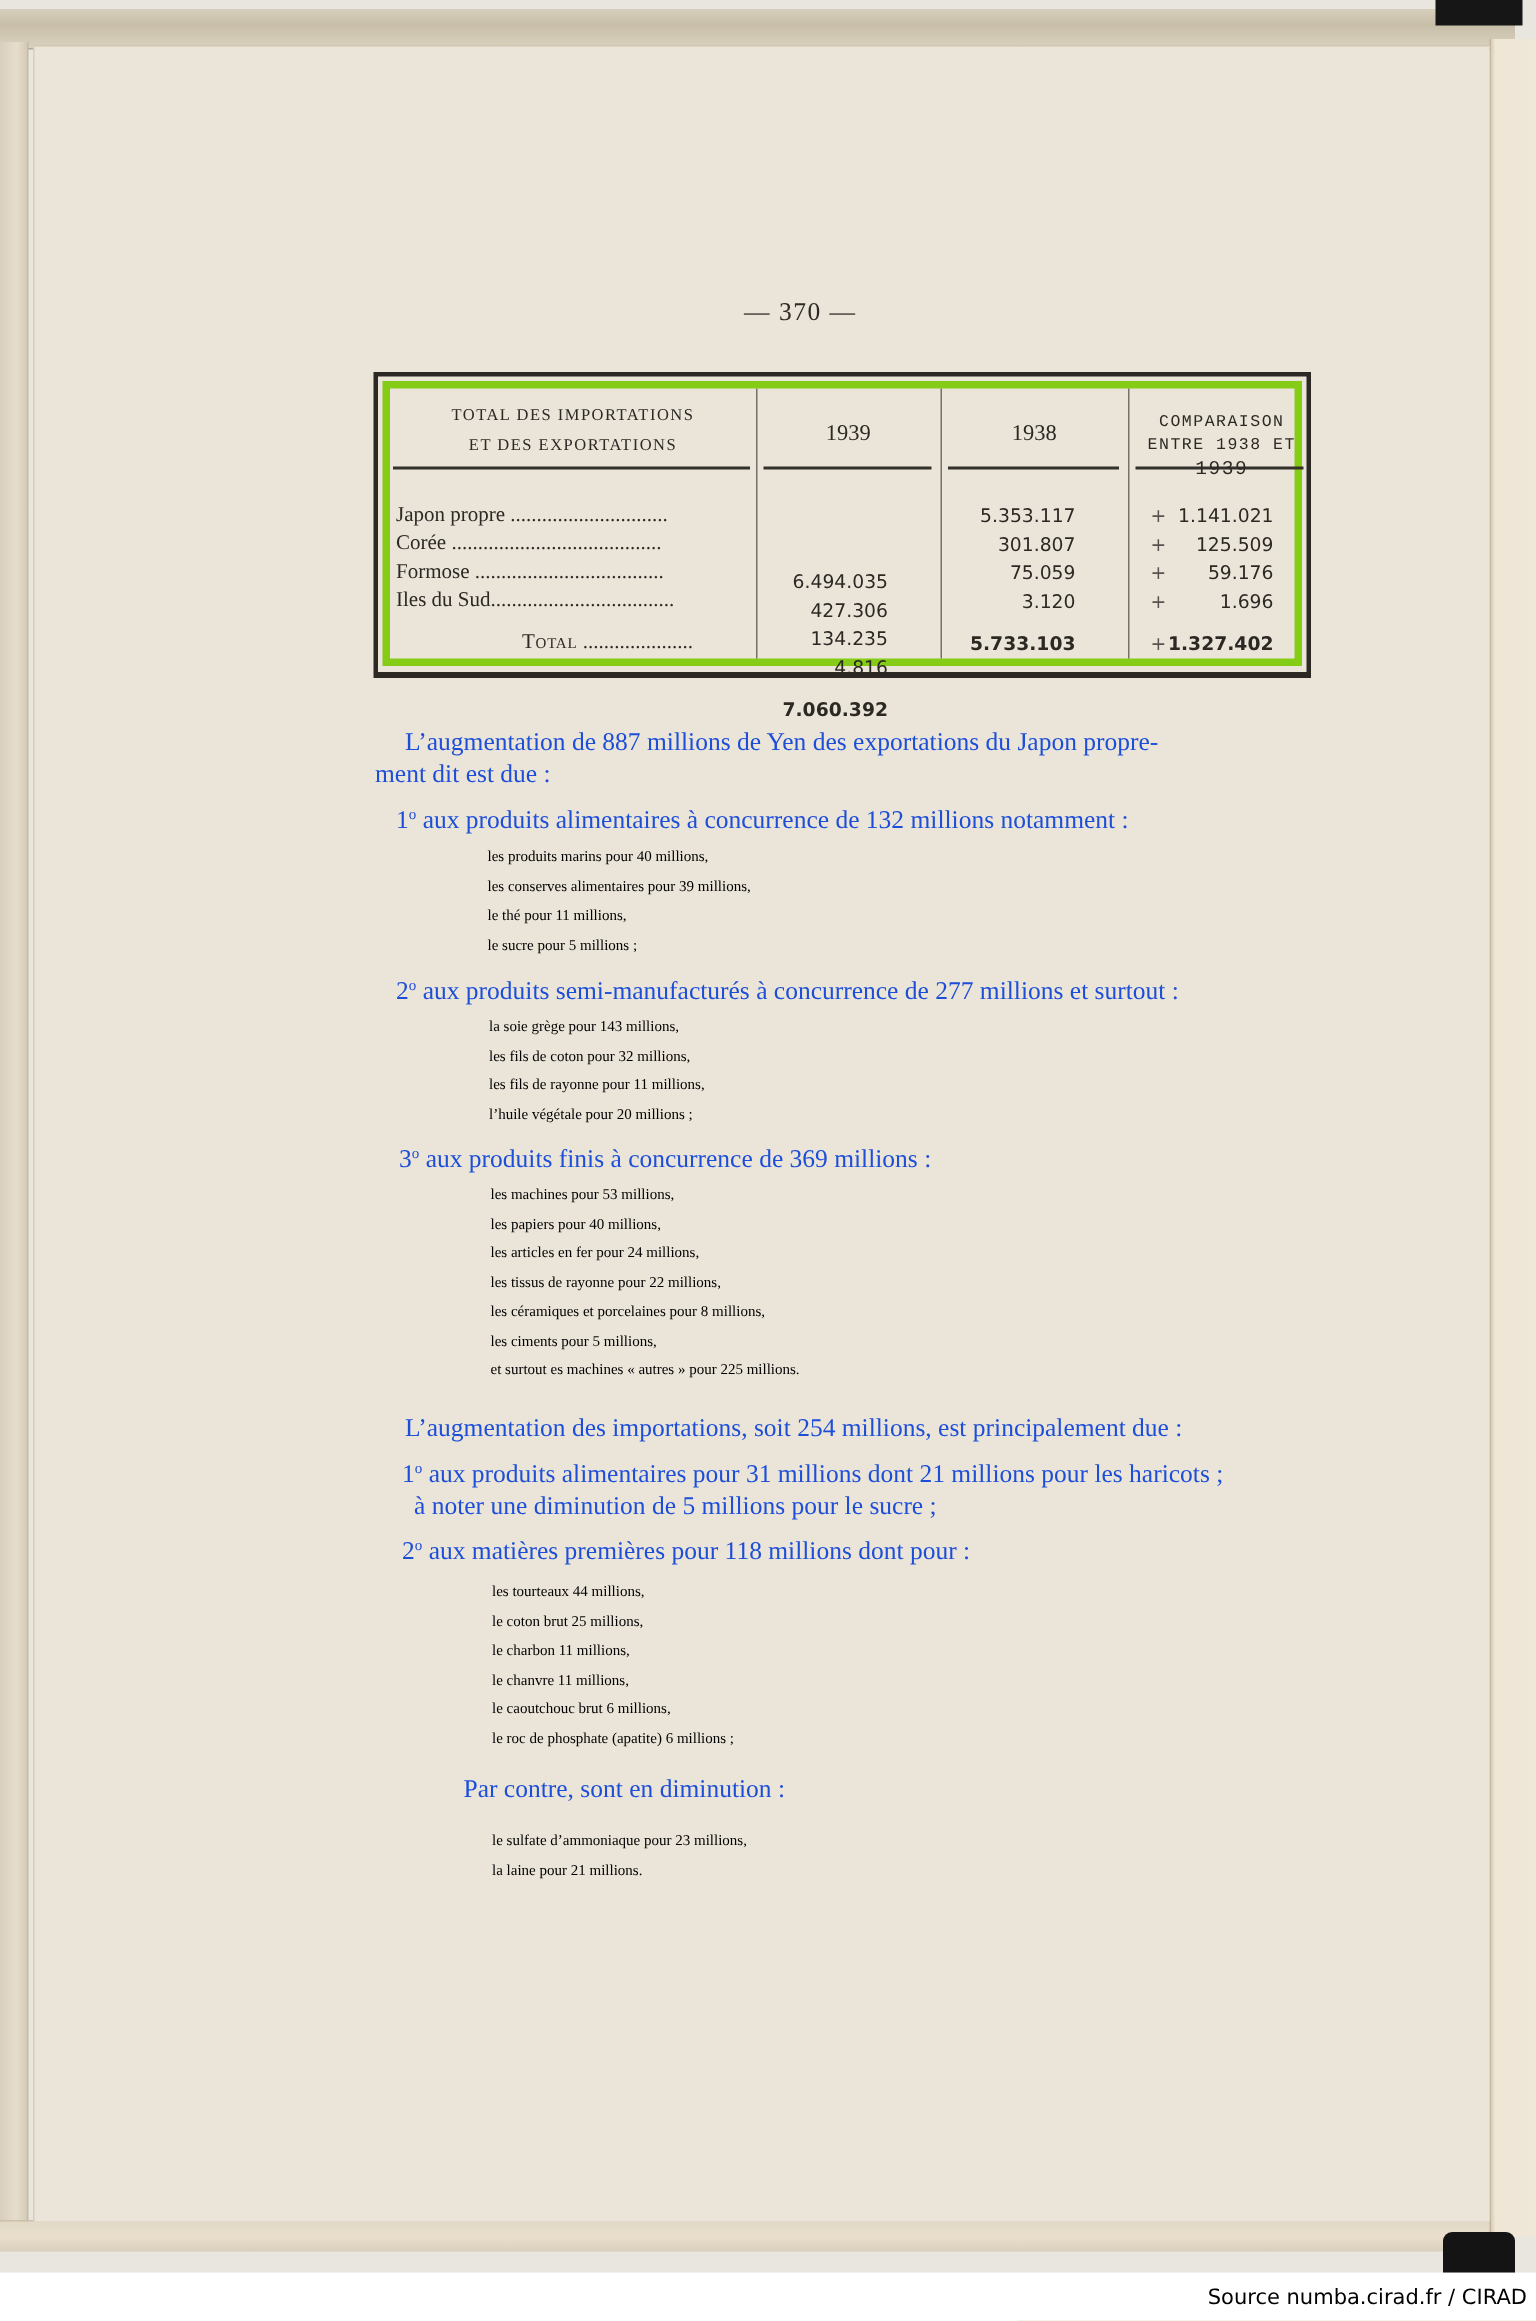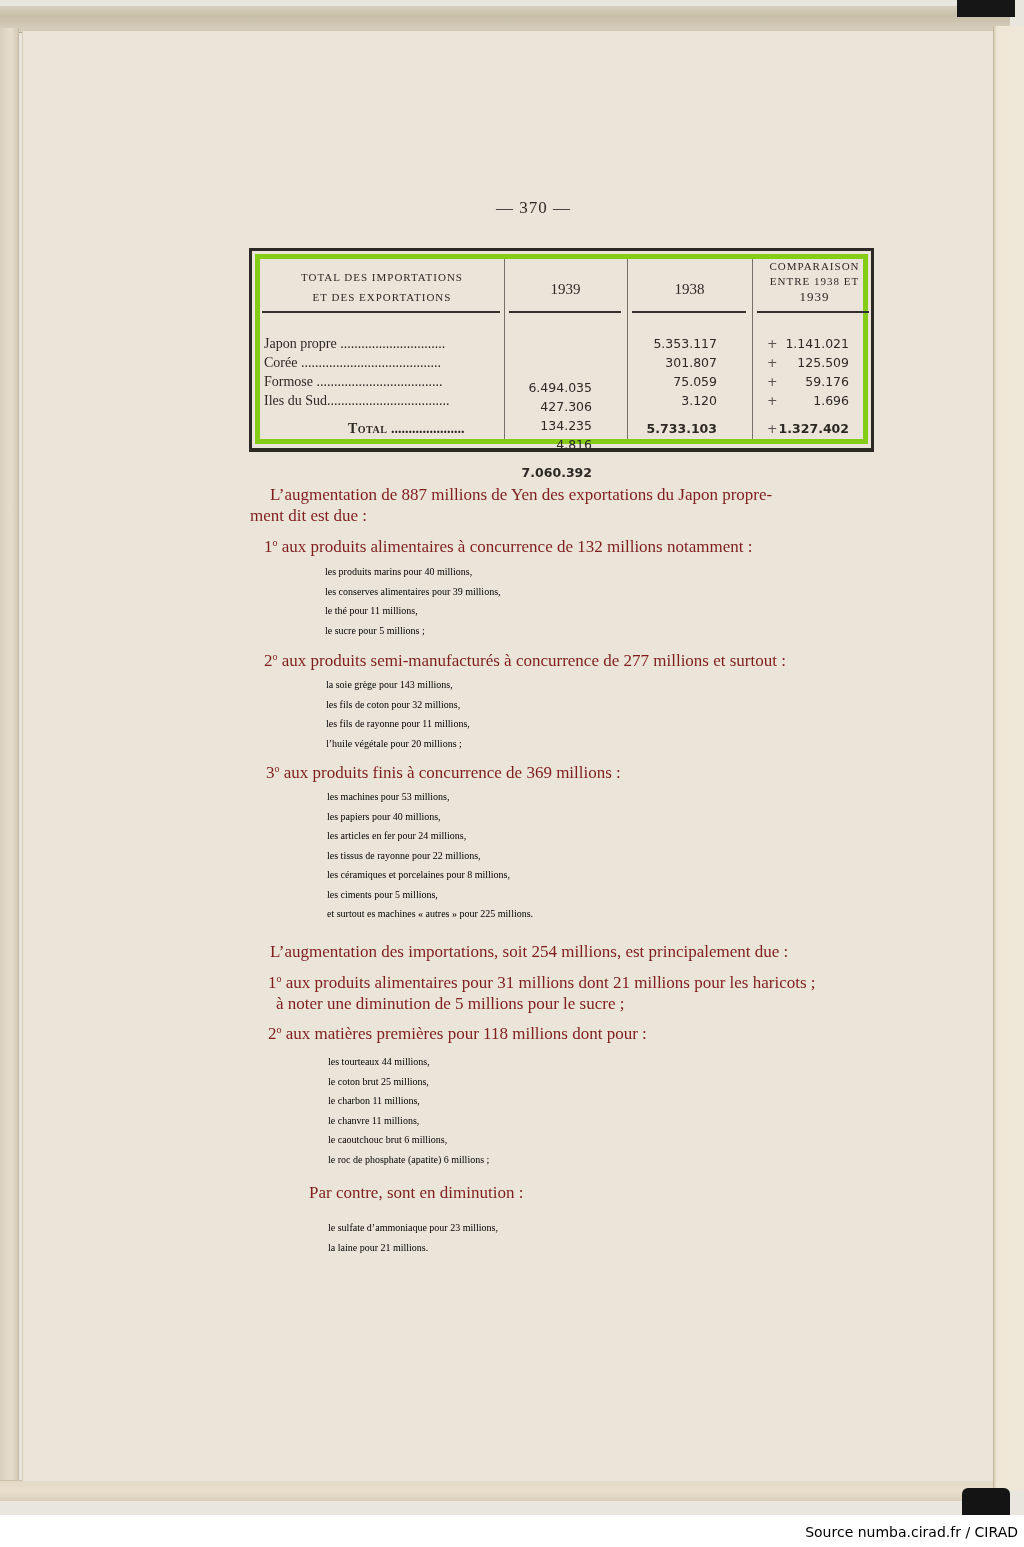--- a/index.html
+++ b/index.html
@@ -72,42 +72,42 @@
     border-left: 1px solid #77706a;
   }
   .hdr-rule {
     position: absolute; top: 52px; height: 0; border-top: 2px solid #34302b;
   }
   .hdr-cell {
     position: absolute; top: 8px; text-align: center;
     font-size: 11px; letter-spacing: 1px; line-height: 20px; color: #2c2925;
   }
   .hdr-year { font-size: 15px; letter-spacing: 0; top: 20px; }
-  .hdr-comp { font-size: 11px; line-height: 15px; top: 0; }
+  .hdr-comp { font-size: 11px; line-height: 15px; top: 16px; font-family: Liberation Mono, monospace; }
   .hdr-comp .yr { font-size: 13px; }
 
   .row {
     position: absolute; left: 0; right: 0; height: 19px;
     font-family: "DejaVu Sans", sans-serif; font-size: 12.5px; color: #2c2925;
   }
   .row .label {
     position: absolute; left: 4px; width: 236px;
     font-family: "Liberation Serif", serif; font-size: 14px;
     white-space: nowrap; overflow: hidden;
   }
   .row .v1939 { position: absolute; right: 271px; margin-top: 44px; }
   .row .v1938 { position: absolute; right: 146px; }
   .row .sign  { position: absolute; left: 507px; color: #58534e; }
   .row .diff  { position: absolute; right: 14px; }
   .row.total { font-weight: bold; }
-  .row.total .label { font-weight: bold; text-align: right; padding-right: 0; }
+  .row.total .label { font-weight: normal; text-align: right; padding-right: 0; }
   .row.total .label .sc { font-variant: small-caps; letter-spacing: 0.5px; }
 
   .body-text {
-    position: absolute; font-size: 17px; line-height: 20px; color: #7f1d1d;
+    position: absolute; font-size: 17px; line-height: 20px; color: #1d4ed8;
     white-space: nowrap;
   }
   .sub-text {
     position: absolute; font-size: 10px; line-height: 19.5px; color: #000000;
     white-space: nowrap;
   }
   sup { font-size: 10px; vertical-align: 6px; line-height: 0; }
 </style>
 </head>
 <body>

